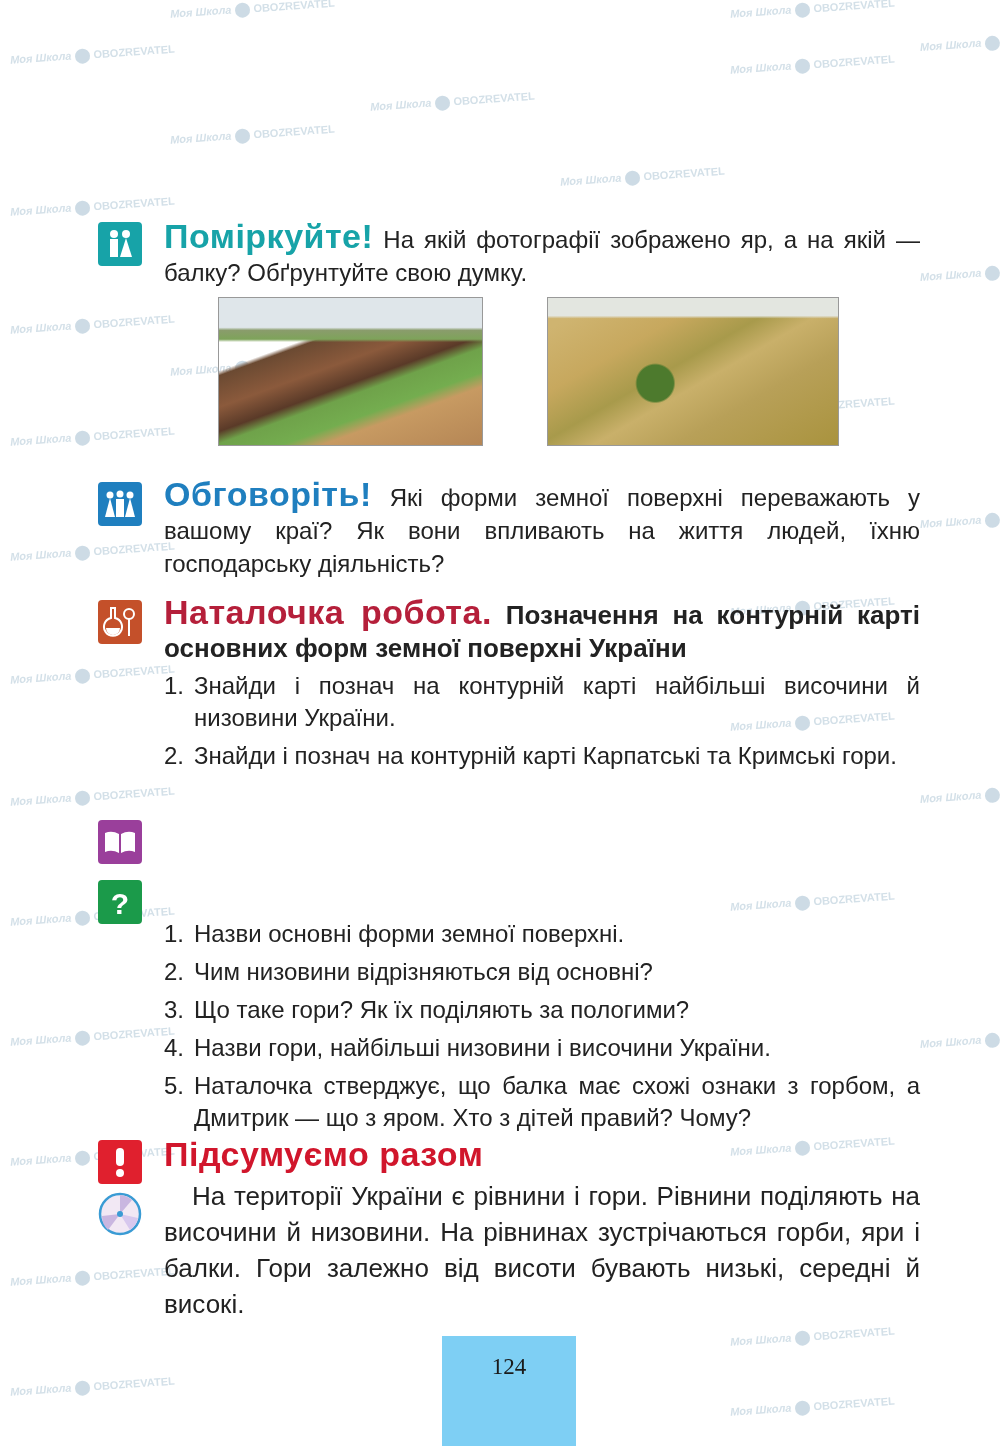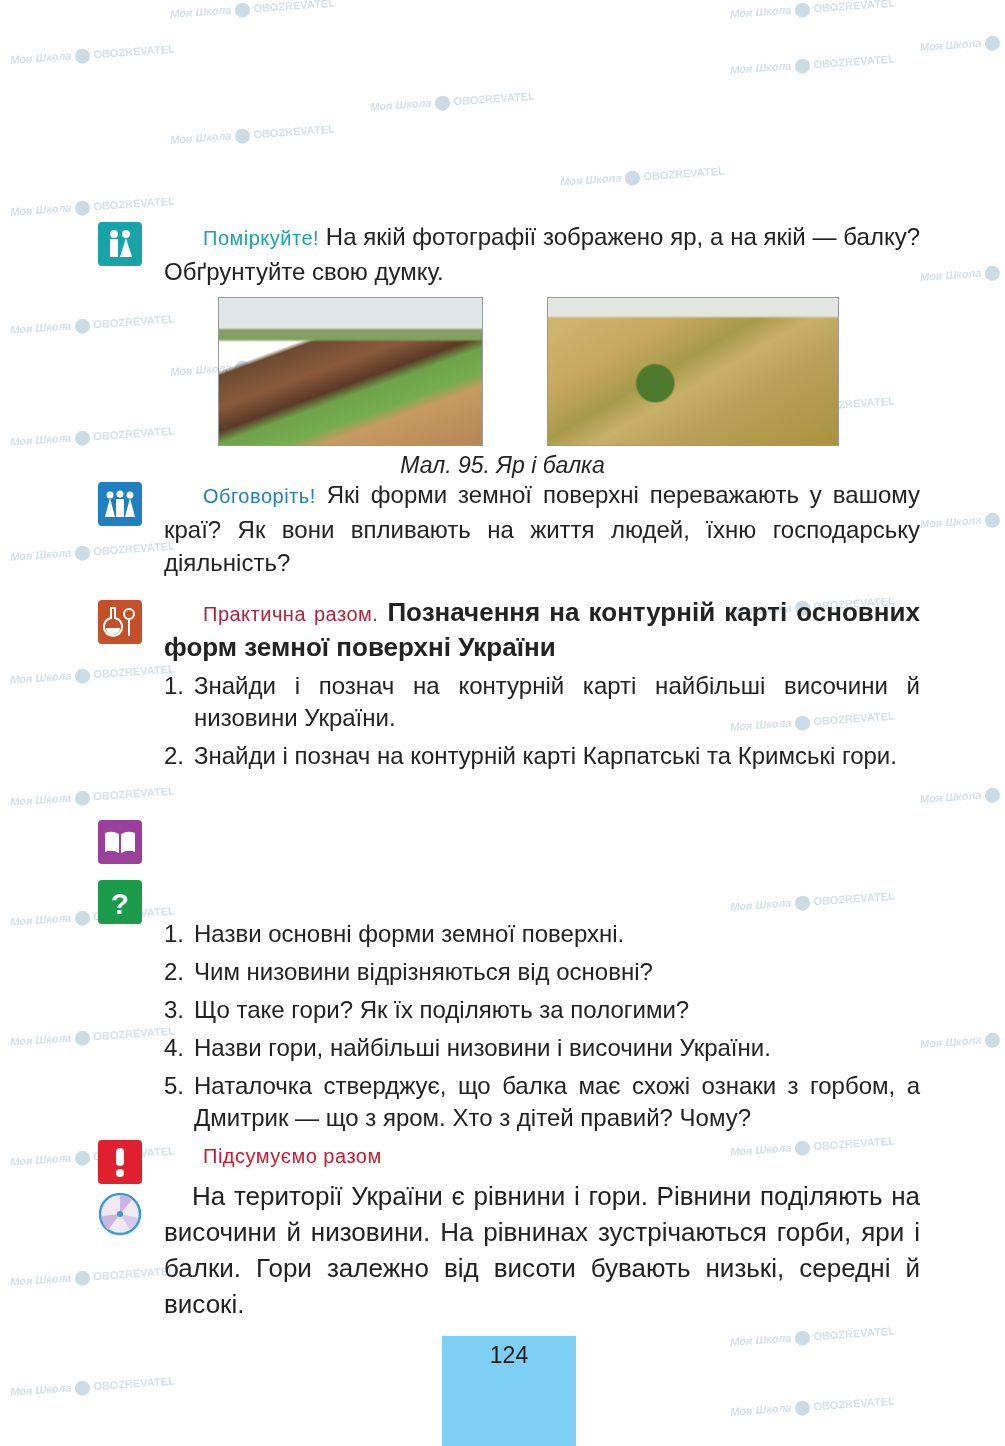--- a/index.html
+++ b/index.html
@@ -27,21 +27,21 @@
     letter-spacing: 0.2px;
   }
   .para b { font-weight: bold; color: #111; }
   .block { position: absolute; left: 98px; width: 822px; }
   .icon {
     position: absolute; left: 0; width: 44px; height: 44px; border-radius: 4px;
     display: flex; align-items: center; justify-content: center;
   }
   .icon svg { width: 36px; height: 36px; }
   .text { position: absolute; left: 66px; right: 0; font-size: 24px; line-height: 33px; text-align: justify; color: #222; }
-  .head { font-weight: normal; font-size: 20px; letter-spacing: 0.5px; margin-left: 39px; }
+  .head { font-weight: bold; font-size: 34px; letter-spacing: 0.5px; }
   .teal { color: #17a3a8; }
   .blue { color: #1f7fbf; }
   .crimson { color: #b51f3a; }
   .green { color: #1b9a4a; }
   .red { color: #d1162c; }
   .photo {
     position: absolute; top: 297px; height: 147px; border: 1px solid #999;
   }
   .photo-gully {
     left: 218px; width: 263px;
@@ -65,22 +65,23 @@
   .list-item .num { width: 30px; flex: none; }
   .list-item .txt { flex: 1; }
   .glossary {
     position: absolute; left: 66px; right: 0; top: 0; height: 44px;
     background: #e6d3ea; border-radius: 6px;
     box-shadow: 2px 2px 3px #c9b6cc;
     font-size: 25px; line-height: 44px; padding-left: 10px; color: #222;
   }
   .page-num {
     position: absolute; left: 442px; top: 1336px; width: 134px; height: 110px;
-    background: #7ecff4; text-align: center; font-size: 23px; padding-top: 6px; box-sizing: border-box;
+    background: #7ecff4; text-align: center; font-size: 23px; padding-top: 18px; box-sizing: border-box;
     color: #1a1a1a;
+    font-family: Liberation Serif, serif;
   }
 </style>
 </head>
 <body>
 
 <div class="wm-layer">
   <div class="wm" style="left:170px;top:2px"><span class="wm-script">Моя Школа</span><span class="wm-logo"></span><span>OBOZREVATEL</span></div>
   <div class="wm" style="left:730px;top:2px"><span class="wm-script">Моя Школа</span><span class="wm-logo"></span><span>OBOZREVATEL</span></div>
   <div class="wm" style="left:10px;top:48px"><span class="wm-script">Моя Школа</span><span class="wm-logo"></span><span>OBOZREVATEL</span></div>
   <div class="wm" style="left:920px;top:38px"><span class="wm-script">Моя Школа</span><span class="wm-logo"></span></div>
@@ -123,21 +124,20 @@
           <rect x="8" y="13" width="8" height="18" fill="#fff"></rect>
           <circle cx="24" cy="8" r="4" fill="#fff"></circle>
           <path d="M24 12 L30 31 L18 31 Z" fill="#fff"></path>
         </svg>
     </div>
     <div class="text" style="top:-2px"><span class="head teal">Поміркуйте!</span><span> На якій фотографії зображено яр, а на якій — балку? Обґрунтуйте свою думку.</span></div>
   </div>
 
   <div class="photo photo-gully"></div>
   <div class="photo photo-ravine"></div>
-  <div class="caption">Мал. 95. Яр і балка</div>
 
   <div class="block" style="top:480px;height:100px">
     <div class="icon" style="top:2px;background:#1f7fbf">
       <svg viewBox="0 0 36 36">
           <circle cx="8" cy="9" r="3.5" fill="#fff"></circle>
           <path d="M8 12 L13 31 L3 31 Z" fill="#fff"></path>
           <circle cx="18" cy="8" r="3.5" fill="#fff"></circle>
           <rect x="14" y="13" width="8" height="18" fill="#fff"></rect>
           <circle cx="28" cy="9" r="3.5" fill="#fff"></circle>
           <path d="M28 12 L33 31 L23 31 Z" fill="#fff"></path>
@@ -148,21 +148,21 @@
 
   <div class="block" style="top:600px;height:205px">
     <div class="icon" style="top:0;background:#c4502a">
       <svg viewBox="0 0 36 36">
           <path d="M9 4 L13 4 L13 14 A9 9 0 1 1 9 14 Z" fill="none" stroke="#fff" stroke-width="2"></path>
           <path d="M4 24 A7 7 0 0 0 18 24 Z" fill="#fff"></path>
           <circle cx="27" cy="10" r="5" fill="none" stroke="#fff" stroke-width="2"></circle>
           <line x1="27" y1="15" x2="27" y2="32" stroke="#fff" stroke-width="2"></line>
         </svg>
     </div>
-    <div class="text" style="top:-4px;font-size:26px;line-height:33px;font-weight:bold;color:#222"><span class="head crimson">Практична разом.</span><span> Позначення на контурній карті основних форм земної поверхні України</span></div>
+    <div class="text" style="top:-4px;font-size:26px;line-height:33px;font-weight:bold;color:#222"><span class="head crimson">Наталочка робота.</span><span> Позначення на контурній карті основних форм земної поверхні України</span></div>
     <div class="list" style="top:70px">
       <div class="list-item">
           <span class="num">1.</span>
           <span class="txt">Знайди і познач на контурній карті найбільші височини й низовини України.</span>
         </div>
       <div class="list-item">
           <span class="num">2.</span>
           <span class="txt">Знайди і познач на контурній карті Карпатські та Кримські гори.</span>
         </div>
     </div>

